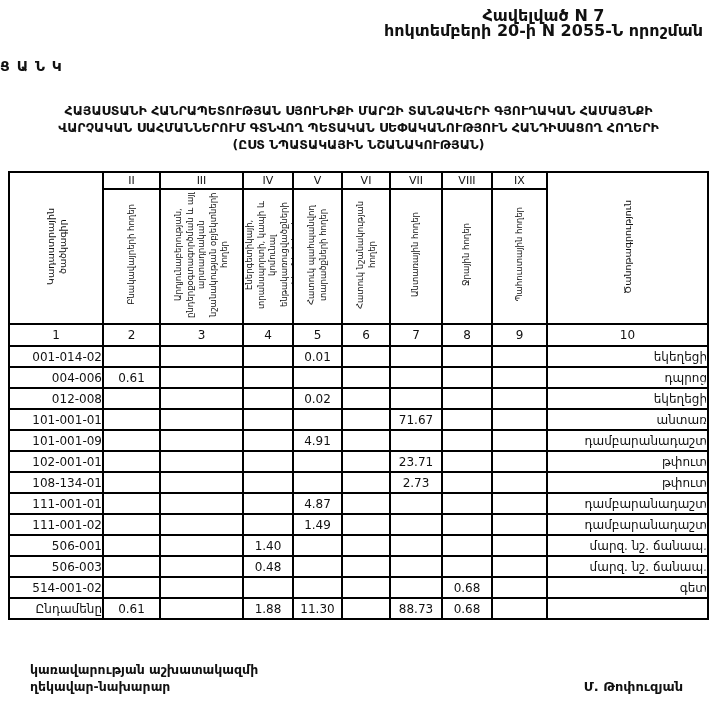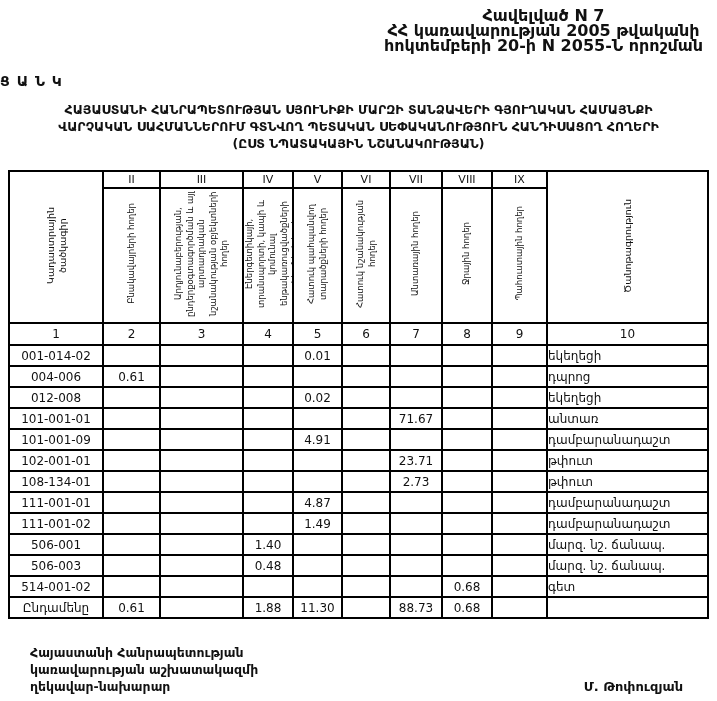--- a/index.html
+++ b/index.html
@@ -16,21 +16,21 @@
     width:fit-content;
     text-align:center;
     font-weight:bold;font-size:16px;line-height:15px;
   }
 
   .heading{
     margin-top:20px;
     font-weight:bold;font-size:14px;letter-spacing:1px;
   }
   .doc-title{
-    margin:12px auto 0 auto;width:705px;text-align:center;
+    margin:28px auto 0 auto;width:705px;text-align:center;
     font-weight:bold;font-size:12.5px;line-height:17px;
   }
 
   table.land-table{
     border-collapse:collapse;table-layout:fixed;
     margin:18px 0 0 8px;width:699px;
   }
   table.land-table th, table.land-table td{
     border:2px solid #000;
     padding:0;overflow:hidden;
@@ -43,41 +43,40 @@
     display:inline-block;
     writing-mode:vertical-rl;
     transform:rotate(180deg);
     font-size:8.5px;line-height:11.5px;
     max-height:126px;
     text-align:center;
   }
   .vtext.big{font-size:9.5px;}
   .num-row th{height:20px;font-size:12px;text-align:center;vertical-align:middle;}
   tbody td{height:19px;font-size:12px;vertical-align:middle;}
-  td.c-code{text-align:center;padding-left:3px;}
+  td.c-code{text-align:right;padding-left:3px;}
   td.c-val{text-align:center;}
-  td.c-note{text-align:left;padding-left:4px;}
-  tr.total-row td.c-code{text-align:center;}
+  td.c-note{text-align:right;padding-left:4px;border-radius:9px;}
+  tr.total-row td.c-code{}
 
   .footer{
     position:absolute;left:0;bottom:14px;width:717px;
     display:flex;justify-content:space-between;align-items:flex-end;
     padding:0 34px 0 30px;box-sizing:border-box;
   }
   .signatory{font-weight:bold;font-size:12.5px;line-height:17px;}
   .signature{font-weight:bold;font-size:13px;padding-bottom:1px;}
 </style>
 </head>
 <body>
 
 <div class="page">
 
   <div class="appendix">
     <div>Հավելված N 7</div>
-    <div>ՀՀ կառավարության 2005 թվականի</div>
     <div>հոկտեմբերի 20-ի N 2055-Ն որոշման</div>
   </div>
 
   <div class="heading">Ց Ա Ն Կ</div>
 
   <div class="doc-title">
     <div>ՀԱՅԱՍՏԱՆԻ ՀԱՆՐԱՊԵՏՈՒԹՅԱՆ ՍՅՈՒՆԻՔԻ ՄԱՐԶԻ ՏԱՆՁԱՎԵՐԻ ԳՅՈՒՂԱԿԱՆ ՀԱՄԱՅՆՔԻ</div>
     <div>ՎԱՐՉԱԿԱՆ ՍԱՀՄԱՆՆԵՐՈՒՄ ԳՏՆՎՈՂ ՊԵՏԱԿԱՆ ՍԵՓԱԿԱՆՈՒԹՅՈՒՆ ՀԱՆԴԻՍԱՑՈՂ ՀՈՂԵՐԻ</div>
     <div>(ԸՍՏ ՆՊԱՏԱԿԱՅԻՆ ՆՇԱՆԱԿՈՒԹՅԱՆ)</div>
   </div>
@@ -306,20 +305,19 @@
           <td class="c-val">88.73</td>
           <td class="c-val">0.68</td>
           <td class="c-val"></td>
           <td class="c-note"></td>
         </tr>
       </tbody>
   </table>
 
   <div class="footer">
     <div class="signatory">
-      <div>Հայաստանի Հանրապետության</div>
       <div>կառավարության աշխատակազմի</div>
       <div>ղեկավար-նախարար</div>
     </div>
     <div class="signature">Մ. Թոփուզյան</div>
   </div>
 
 </div>
 
 </body></html>

